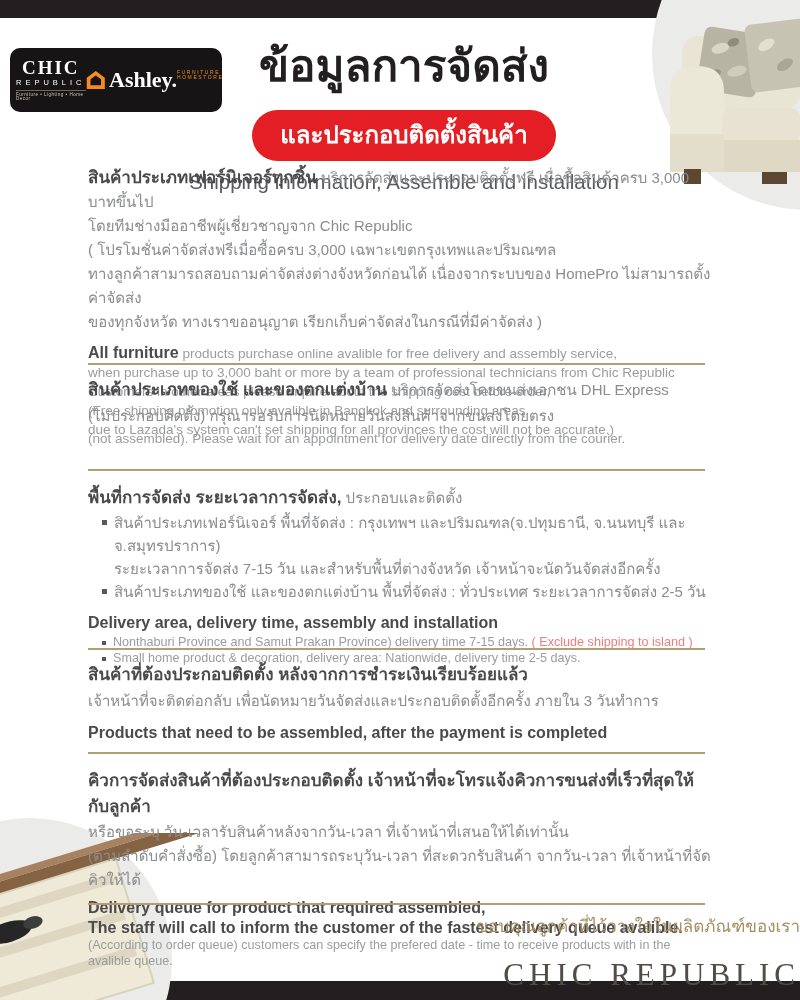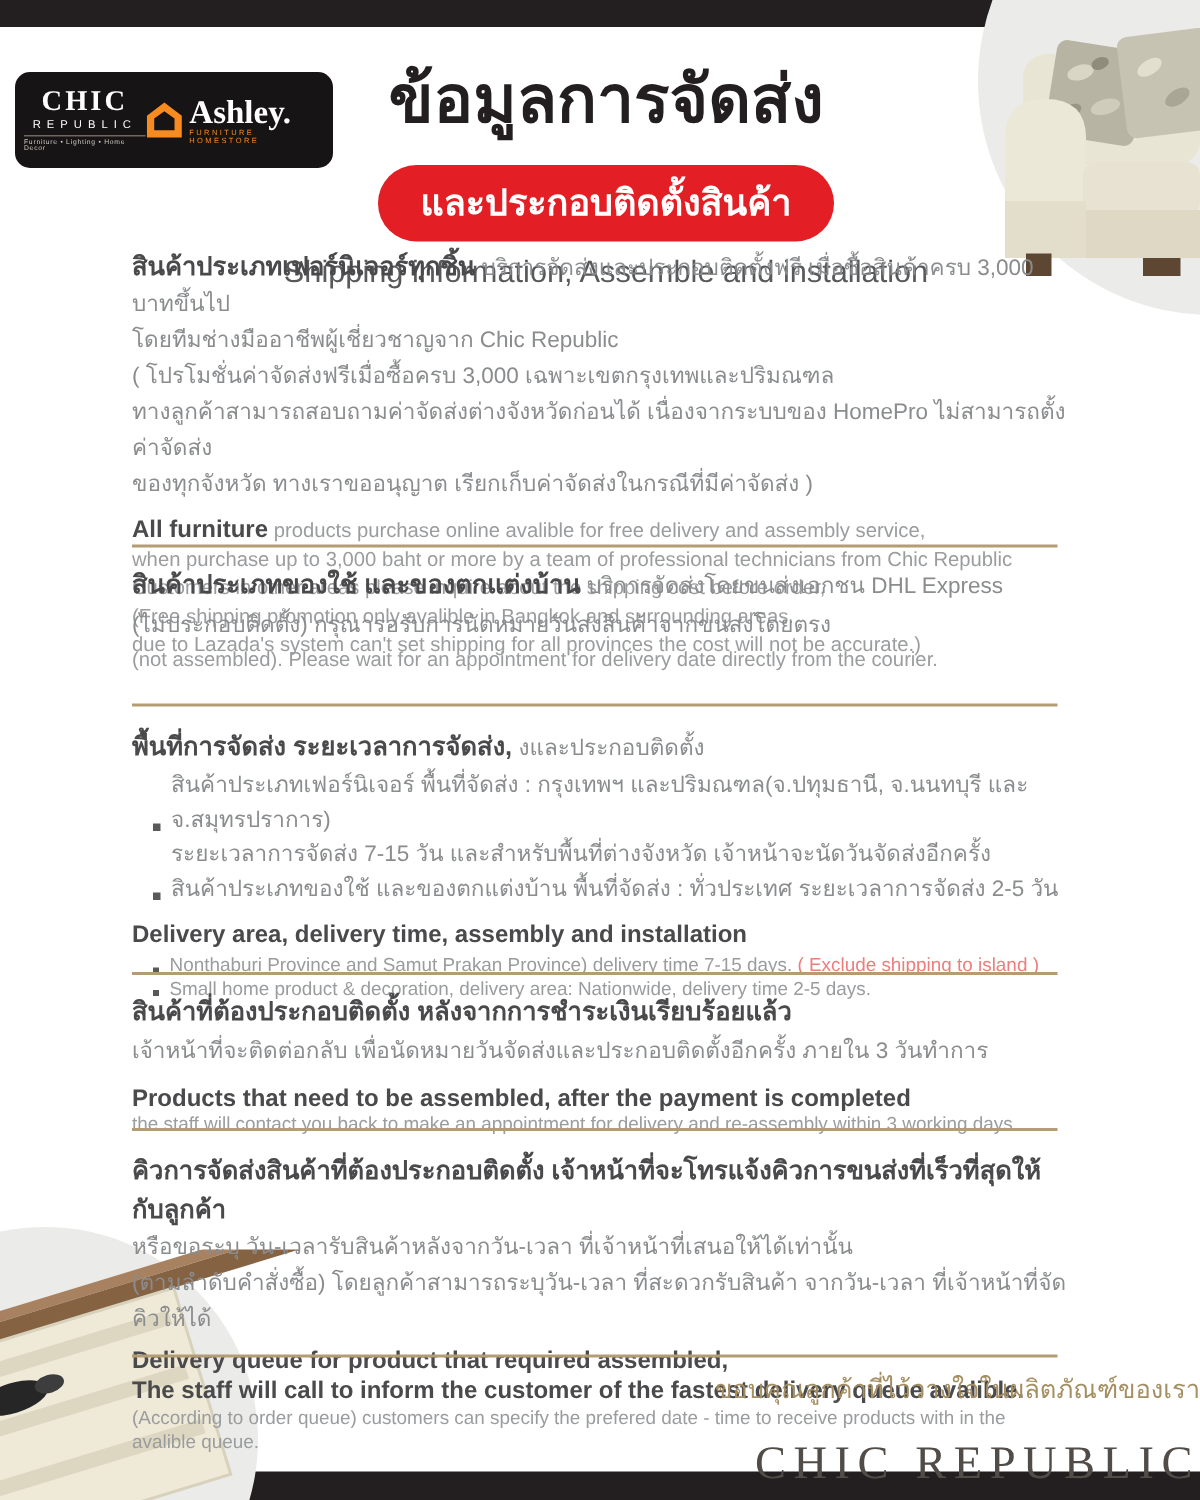--- a/index.html
+++ b/index.html
@@ -19,40 +19,40 @@
   
   .logo-plate{
     position:absolute;left:10px;top:48px;width:212px;height:64px;background:#161415;border-radius:10px;
     display:flex;align-items:center;justify-content:space-around;z-index:4;padding:16px 6px;box-sizing:border-box;
   }
   .chic-logo{display:flex;flex-direction:column;align-items:center;line-height:1;}
   .chic-name{color:#fff;font-size:19px;font-weight:bold;letter-spacing:2px;font-family:"Liberation Serif",serif;}
   .chic-sub{color:#fff;font-size:7.5px;letter-spacing:4px;margin-top:2px;}
   .chic-tagline{color:#cfcac2;font-size:4.5px;margin-top:3px;border-top:1px solid #6d675f;padding-top:2px;letter-spacing:.5px;}
   .ashley-logo{display:flex;align-items:center;gap:4px;}
-  .ashley-text{display:flex;flex-direction:column;line-height:1;}
+  .ashley-text{display:flex;flex-direction:row;line-height:1;}
   .ashley-name{color:#fff;font-size:22px;font-weight:bold;font-family:"Liberation Serif",serif;}
   .ashley-sub{color:#f68b1f;font-size:5px;letter-spacing:1.6px;margin-top:1px;}
   
   .header{position:absolute;left:180px;top:30px;width:448px;text-align:center;z-index:4;}
   .page-title{font-size:44px;font-weight:bold;color:#231f20;letter-spacing:0px;}
   .badge{
     display:inline-block;background:#e31e24;color:#ffffff;font-size:24px;font-weight:bold;
     padding:5px 28px 7px 28px;border-radius:26px;margin-top:10px;
   }
   .subtitle{font-size:20.5px;color:#58595b;margin-top:9px;}
   
   .sec{position:absolute;left:88px;width:624px;z-index:4;}
   .th-line{font-size:15px;line-height:24px;color:#8a8c8e;}
   .th-bold{font-weight:bold;font-size:17px;color:#4a4a4c;}
   .en-line{font-size:13.5px;line-height:19px;color:#9a9c9e;}
   .en-sm{font-size:12.6px;line-height:15.5px;color:#9a9c9e;}
   .en-bold{font-weight:bold;font-size:16px;color:#4a4a4c;}
   .gap-en{margin-top:9px;}
-  .bullet-row{display:flex;align-items:center;margin-left:14px;}
+  .bullet-row{display:flex;align-items:flex-start;margin-left:14px;}
   .bullet-sq{flex:0 0 auto;width:5px;height:5px;background:#58595b;margin:9px 7px 0 0;}
   .bullet-sq.sm{width:4px;height:4px;margin-top:6px;}
   .note-red{color:#ee7d7d;}
   .divider{position:absolute;left:88px;width:617px;height:0;border-top:2px solid #b49d74;z-index:4;}
   
   .footer-thanks{position:absolute;left:0;top:912px;width:800px;text-align:right;font-size:17px;color:#a58e62;z-index:4;}
   .footer-brand{
     position:absolute;left:0;top:933px;width:800px;text-align:right;z-index:4;
     font-family:"Liberation Serif","DejaVu Serif",serif;font-size:31px;letter-spacing:5px;color:#514c47;margin-top:24px;
   }
@@ -138,21 +138,21 @@
 <div class="divider" style="top:363px"></div>
 
 <div class="sec" style="top:377px">
   <div class="th-line" style="line-height:26px"><span class="th-bold">สินค้าประเภทของใช้ และของตกแต่งบ้าน</span><span> บริการจัดส่งโดยขนส่งเอกชน DHL Express</span></div>
   <div class="th-line" style="line-height:26px">(ไม่ประกอบติดตั้ง) กรุณารอรับการนัดหมายวันส่งสินค้าจากขนส่งโดยตรง</div>
   <div class="en-line">(not assembled). Please wait for an appointment for delivery date directly from the courier.</div>
 </div>
 <div class="divider" style="top:469px"></div>
 
 <div class="sec" style="top:484px">
-  <div class="th-line" style="line-height:27px"><span class="th-bold">พื้นที่การจัดส่ง ระยะเวลาการจัดส่ง,</span><span> งและประกอบติดตั้ง</span></div>
+  <div class="th-line" style="line-height:27px"><span class="th-bold">พื้นที่การจัดส่ง ระยะเวลาการจัดส่ง,</span><span> ประกอบและติดตั้ง</span></div>
   <div class="bullet-row">
     <span class="bullet-sq"></span>
     <div>
       <div class="th-line" style="line-height:23px">สินค้าประเภทเฟอร์นิเจอร์ พื้นที่จัดส่ง : กรุงเทพฯ และปริมณฑล(จ.ปทุมธานี, จ.นนทบุรี และ จ.สมุทรปราการ)</div>
       <div class="th-line" style="line-height:23px">ระยะเวลาการจัดส่ง 7-15 วัน และสำหรับพื้นที่ต่างจังหวัด เจ้าหน้าจะนัดวันจัดส่งอีกครั้ง</div>
     </div>
   </div>
   <div class="bullet-row">
     <span class="bullet-sq"></span>
     <div class="th-line" style="line-height:23px">สินค้าประเภทของใช้ และของตกแต่งบ้าน พื้นที่จัดส่ง : ทั่วประเทศ ระยะเวลาการจัดส่ง 2-5 วัน</div>
@@ -168,21 +168,20 @@
     <span class="bullet-sq sm"></span>
     <div class="en-sm">Small home product &amp; decoration, delivery area: Nationwide, delivery time 2-5 days.</div>
   </div>
 </div>
 <div class="divider" style="top:648px"></div>
 
 <div class="sec" style="top:662px">
   <div class="th-bold" style="line-height:26px">สินค้าที่ต้องประกอบติดตั้ง หลังจากการชำระเงินเรียบร้อยแล้ว</div>
   <div class="th-line" style="line-height:26px">เจ้าหน้าที่จะติดต่อกลับ เพื่อนัดหมายวันจัดส่งและประกอบติดตั้งอีกครั้ง ภายใน 3 วันทำการ</div>
   <div class="en-bold" style="margin-top:10px">Products that need to be assembled, after the payment is completed</div>
-  <div class="en-sm">the staff will contact you back to make an appointment for delivery and re-assembly within 3 working days</div>
 </div>
 <div class="divider" style="top:752px"></div>
 
 <div class="sec" style="top:768px">
   <div class="th-bold" style="line-height:26px">คิวการจัดส่งสินค้าที่ต้องประกอบติดตั้ง เจ้าหน้าที่จะโทรแจ้งคิวการขนส่งที่เร็วที่สุดให้กับลูกค้า</div>
   <div class="th-line">หรือขอระบุ วัน-เวลารับสินค้าหลังจากวัน-เวลา ที่เจ้าหน้าที่เสนอให้ได้เท่านั้น</div>
   <div class="th-line">(ตามลำดับคำสั่งซื้อ) โดยลูกค้าสามารถระบุวัน-เวลา ที่สะดวกรับสินค้า จากวัน-เวลา ที่เจ้าหน้าที่จัดคิวให้ได้</div>
   <div class="en-bold" style="margin-top:6px;line-height:20px">Delivery queue for product that required assembled,</div>
   <div class="en-bold" style="line-height:20px">The staff will call to inform the customer of the fastest delivery queue avalible.</div>
   <div class="en-sm">(According to order queue) customers can specify the prefered date - time to receive products with in the avalible queue.</div>

